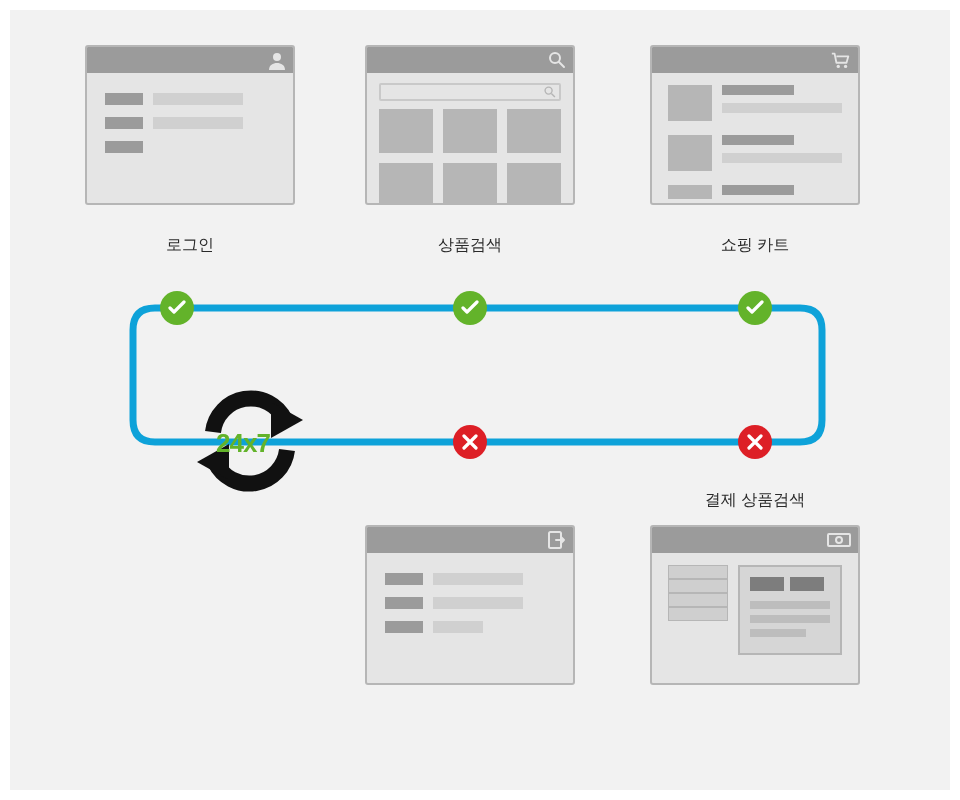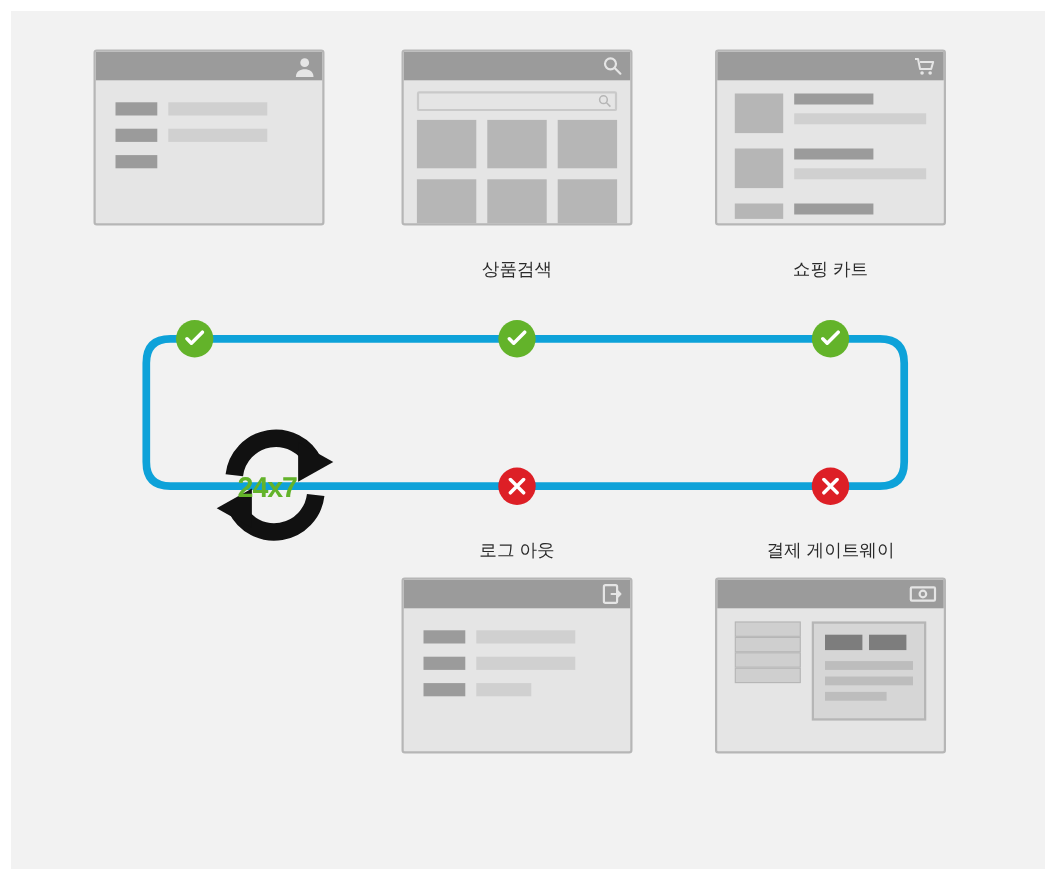--- a/index.html
+++ b/index.html
@@ -192,20 +192,21 @@
       <div class="cart-row" style="margin-bottom:0;">
           <div class="thumb" style="height:14px;"></div>
           <div class="lines">
             <div class="line1"></div>
             <div class="line2" style="width:60%;"></div>
           </div>
         </div>
     </div>
   </div>
 
+  <div class="label" style="left:75px; top:225px;">로그인</div>
   <div class="label" style="left:640px; top:225px;">쇼핑 카트</div>
   <div class="label" style="left:355px; top:225px;">상품검색</div>
 
   <div class="node ok" style="left:150px; top:281px;">
     <svg width="18" height="16" viewBox="0 0 18 16">
         <path d="M2 8l4 4 10-10" fill="none" stroke="#fff" stroke-width="3.2" stroke-linecap="round" stroke-linejoin="round"></path>
       </svg>
   </div>
   <div class="node ok" style="left:443px; top:281px;">
     <svg width="18" height="16" viewBox="0 0 18 16">
@@ -230,22 +231,21 @@
   </div>
 
   <svg style="position:absolute; left:175px; top:370px;" width="130" height="120" viewBox="0 0 130 120">
     <path d="M28 52 A38 38 0 0 1 100 40" fill="none" stroke="#111" stroke-width="16" stroke-linecap="butt"></path>
     <polygon points="86,22 118,40 86,58" fill="#111"></polygon>
     <path d="M102 70 A38 38 0 0 1 30 82" fill="none" stroke="#111" stroke-width="16" stroke-linecap="butt"></path>
     <polygon points="44,64 12,82 44,100" fill="#111"></polygon>
   </svg>
   <div class="cyc-label" style="left:206px; top:418px;">24x7</div>
 
-  <div class="label" style="left:355px; top:480px;">로그 아웃</div>
-  <div class="label" style="left:640px; top:480px;">결제 게이트웨이</div>
+  <div class="label" style="left:640px; top:480px;">결제 상품검색</div>
 
   <div class="mini" style="left:355px; top:515px;">
     <div class="bar">
       <svg width="20" height="20" viewBox="0 0 20 20">
         <rect x="2" y="2" width="12" height="16" rx="1.5" fill="none" stroke="#e5e5e5" stroke-width="2"></rect>
         <path d="M9 10h8M14 7l3 3-3 3" fill="none" stroke="#e5e5e5" stroke-width="2" stroke-linecap="round" stroke-linejoin="round"></path>
       </svg>
     </div>
     <div class="mini-body">
       <div class="row">

